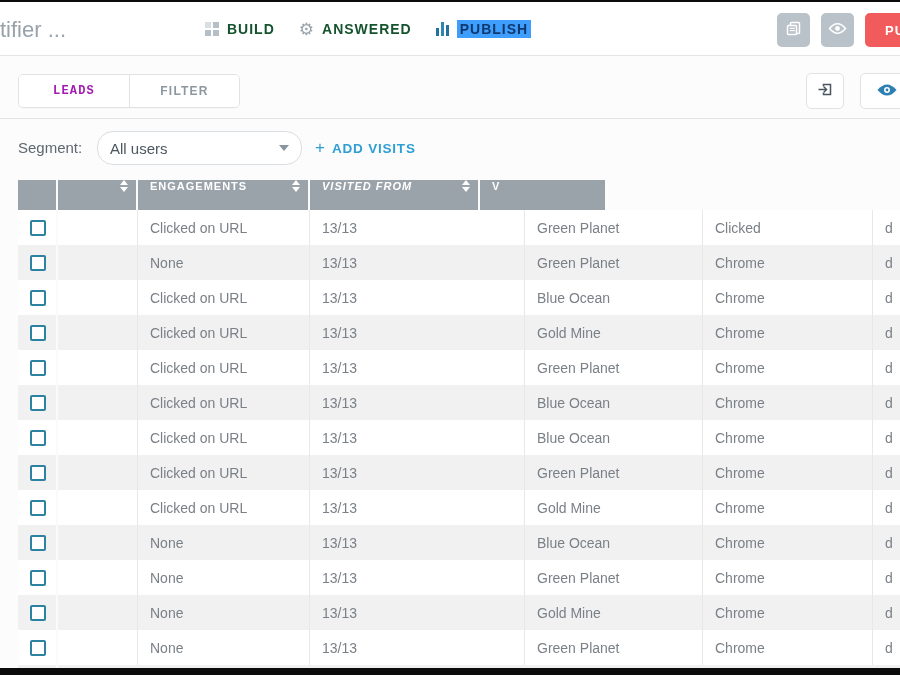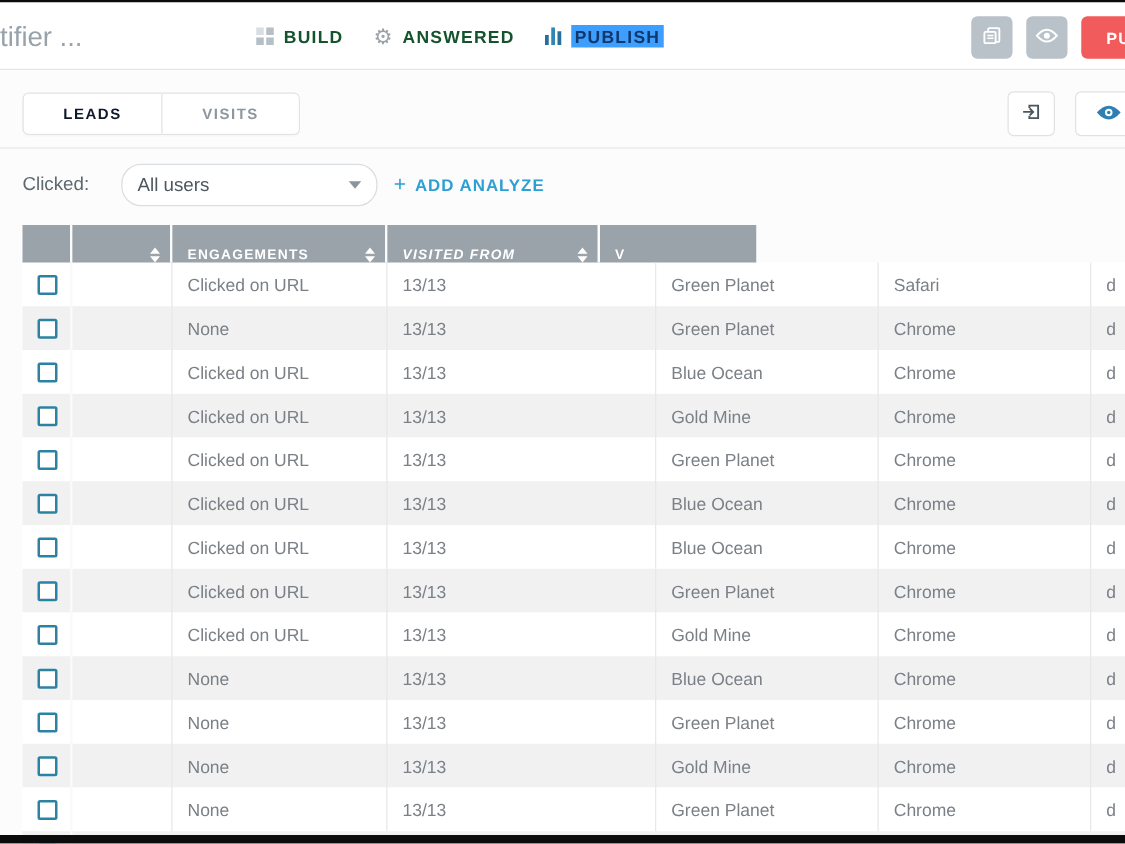--- a/index.html
+++ b/index.html
@@ -26,39 +26,39 @@
   .chart-icon i:nth-child(2){ height:14px; background:#2e86b5; }
   .chart-icon i:nth-child(3){ height:11px; }
   .hdr-actions { position:absolute; top:11px; left:777px; display:flex; gap:11px; }
   .icon-btn-gray { width:33px; height:34px; background:#b9c1c9; border:none; border-radius:5px; display:flex; align-items:center; justify-content:center; cursor:pointer; }
   .publish-btn { height:34px; width:104px; background:#f25b5b; border:none; border-radius:5px; color:#fff; font-family:"Liberation Sans",sans-serif; font-size:13px; font-weight:700; letter-spacing:1px; cursor:pointer; }
 
   
   .tabs-row { position:relative; height:63px; border-bottom:1px solid #e3e3e3; background:#fcfcfc; }
   .tab-group { position:absolute; left:18px; top:18px; display:flex; border:1px solid #e2e2e2; border-radius:5px; background:#fff; overflow:hidden; box-shadow:0 1px 1px rgba(0,0,0,0.02); }
   .tab { width:110px; height:32px; display:flex; align-items:center; justify-content:center; font-size:12px; font-weight:700; letter-spacing:1.2px; cursor:pointer; background:#fff; }
-  .tab.active { color:#0f172a; }
+  .tab.active { color:#a21caf;font-family:Liberation Mono, monospace; }
   .tab.inactive { color:#8d979f; border-left:1px solid #e2e2e2; }
   .row-actions { position:absolute; top:17px; left:806px; display:flex; gap:16px; }
   .icon-btn-white { width:38px; height:36px; background:#fff; border:1px solid #e2e2e2; border-radius:5px; display:flex; align-items:center; justify-content:center; cursor:pointer; }
   .icon-btn-white.wide { width:54px; }
 
   
   .filter-row { position:relative; height:58px; background:#fcfcfc; }
   .segment-label { position:absolute; left:18px; top:20px; font-size:15px; color:#5d6871; }
   .segment-select { position:absolute; left:97px; top:12px; width:205px; height:34px; background:#fff; border:1px solid #d9dee3; border-radius:16px; display:flex; align-items:center; padding:0 12px; font-size:15px; color:#4b565f; cursor:pointer; }
   .caret-down { margin-left:auto; width:0; height:0; border-left:5px solid transparent; border-right:5px solid transparent; border-top:6px solid #8a949c; }
   .add-filter { position:absolute; left:315px; top:19px; display:flex; align-items:center; gap:7px; color:#2e9fd4; cursor:pointer; }
   .add-filter .plus { font-size:17px; font-weight:400; }
   .add-filter .af-label { font-size:13.5px; font-weight:600; letter-spacing:0.8px; }
 
   
   .table { position:absolute; left:18px; top:180px; width:980px; }
   .thead { display:flex; height:30px; }
-  .th { background:#9aa2aa; color:#fff; font-size:11px; font-weight:700; letter-spacing:1px; display:flex; align-items:flex-end; padding:0 8px 0 12px; border-right:2px solid #fcfcfc; cursor:pointer; }
+  .th { background:#9aa2aa; color:#fff; font-size:11px; font-weight:700; letter-spacing:1px; display:flex; align-items:flex-start; padding:0 8px 0 12px; border-right:2px solid #fcfcfc; cursor:pointer; }
   .th:last-child { border-right:none; }
   .sort { display:flex; flex-direction:column; gap:2px; margin-left:auto; }
   .sort .up { width:0; height:0; border-left:4px solid transparent; border-right:4px solid transparent; border-bottom:5px solid #fff; }
   .sort .dn { width:0; height:0; border-left:4px solid transparent; border-right:4px solid transparent; border-top:5px solid #fff; }
   .tr { display:flex; height:35px; }
   .tr.odd { background:#ffffff; }
   .tr.even { background:#f1f1f2; }
   .td { display:flex; align-items:center; padding:0 8px 0 12px; font-size:14px; color:#7b8086; border-right:1px solid #e8e8ea; overflow:hidden; white-space:nowrap; }
   .td:last-child { border-right:none; }
   .td.col-check { border-right:2px solid #fafafa; }
@@ -116,21 +116,21 @@
             </svg>
         </span>
       </button>
       <button class="publish-btn">PUBLISH</button>
     </div>
   </div>
 
   <div class="tabs-row">
     <div class="tab-group">
       <div class="tab active">LEADS</div>
-      <div class="tab inactive">VISITS</div>
+      <div class="tab inactive">FILTER</div>
     </div>
     <div class="row-actions">
       <button class="icon-btn-white">
         <span>
           <svg width="17" height="17" viewBox="0 0 17 17">
               <path d="M6.5 5.5 V3.5 H13.5 V13.5 H6.5 V11.5" fill="none" stroke="#4a555f" stroke-width="1.5"></path>
               <line x1="1.5" y1="8.5" x2="9" y2="8.5" stroke="#4a555f" stroke-width="1.5"></line>
               <path d="M6.8 5.8 L9.5 8.5 L6.8 11.2" fill="none" stroke="#4a555f" stroke-width="1.5"></path>
             </svg>
         </span>
@@ -141,28 +141,28 @@
               <path d="M1.5 7 Q11 -4 20.5 7 Q11 18 1.5 7 Z" fill="#2e7fb2"></path>
               <circle cx="11" cy="7" r="3" fill="#fff"></circle>
               <circle cx="11" cy="7" r="1.4" fill="#2e7fb2"></circle>
             </svg>
         </span>
       </button>
     </div>
   </div>
 
   <div class="filter-row">
-    <div class="segment-label">Clicked:</div>
+    <div class="segment-label">Segment:</div>
     <div class="segment-select">
       <span>All users</span>
       <span class="caret-down"></span>
     </div>
     <div class="add-filter">
       <span class="plus">+</span>
-      <span class="af-label">ADD ANALYZE</span>
+      <span class="af-label">ADD VISITS</span>
     </div>
   </div>
 
   <div class="table">
     <div class="thead">
         <div class="th" style="flex: 0 0 40px;">
           <span></span>
         </div>
         <div class="th" style="flex: 0 0 80px;">
           <span></span>
@@ -191,21 +191,21 @@
       </div>
     <div class="tbody">
         <div class="tr odd">
           <div class="td col-check" style="flex: 0 0 40px;">
             <span class="checkbox"></span>
           </div>
           <div class="td" style="flex: 0 0 80px;"></div>
           <div class="td" style="flex: 0 0 172px;">Clicked on URL</div>
           <div class="td" style="flex: 0 0 215px;">13/13</div>
           <div class="td" style="flex: 0 0 178px;">Green Planet</div>
-          <div class="td" style="flex: 0 0 170px;">Safari</div>
+          <div class="td" style="flex: 0 0 170px;">Clicked</div>
           <div class="td" style="flex: 0 0 125px;">d</div>
         </div>
         <div class="tr even">
           <div class="td col-check" style="flex: 0 0 40px;">
             <span class="checkbox"></span>
           </div>
           <div class="td" style="flex: 0 0 80px;"></div>
           <div class="td" style="flex: 0 0 172px;">None</div>
           <div class="td" style="flex: 0 0 215px;">13/13</div>
           <div class="td" style="flex: 0 0 178px;">Green Planet</div>

